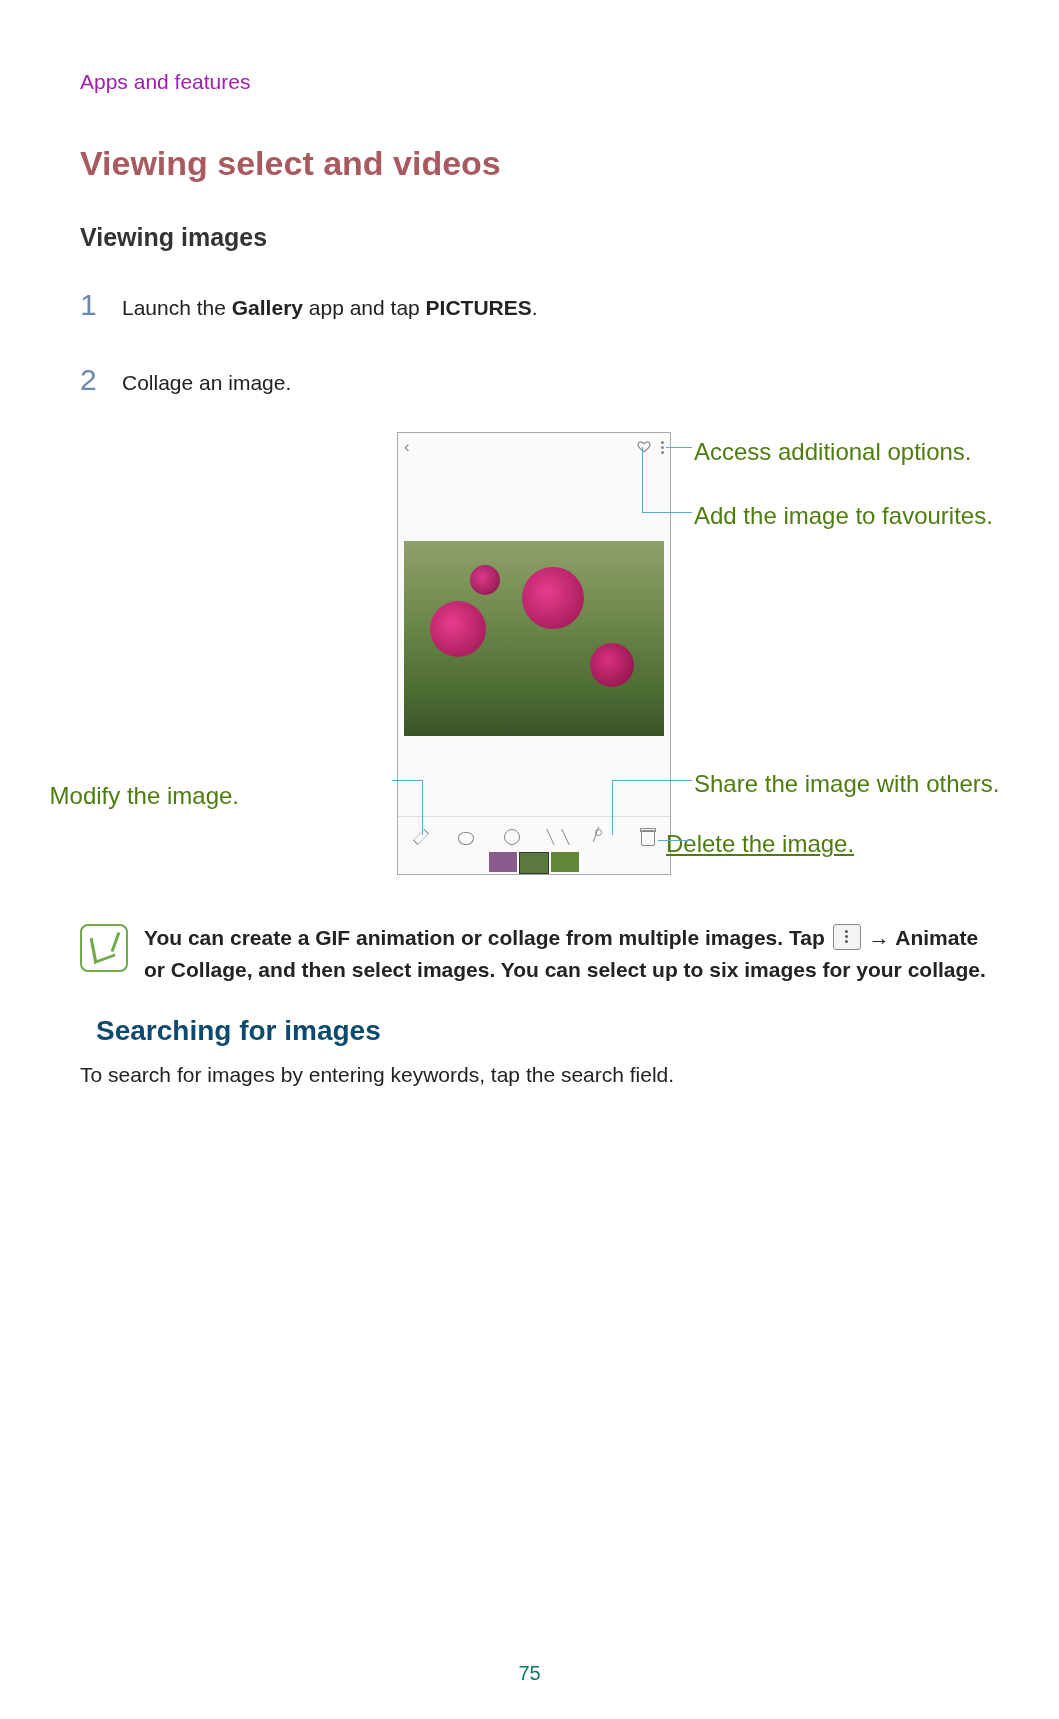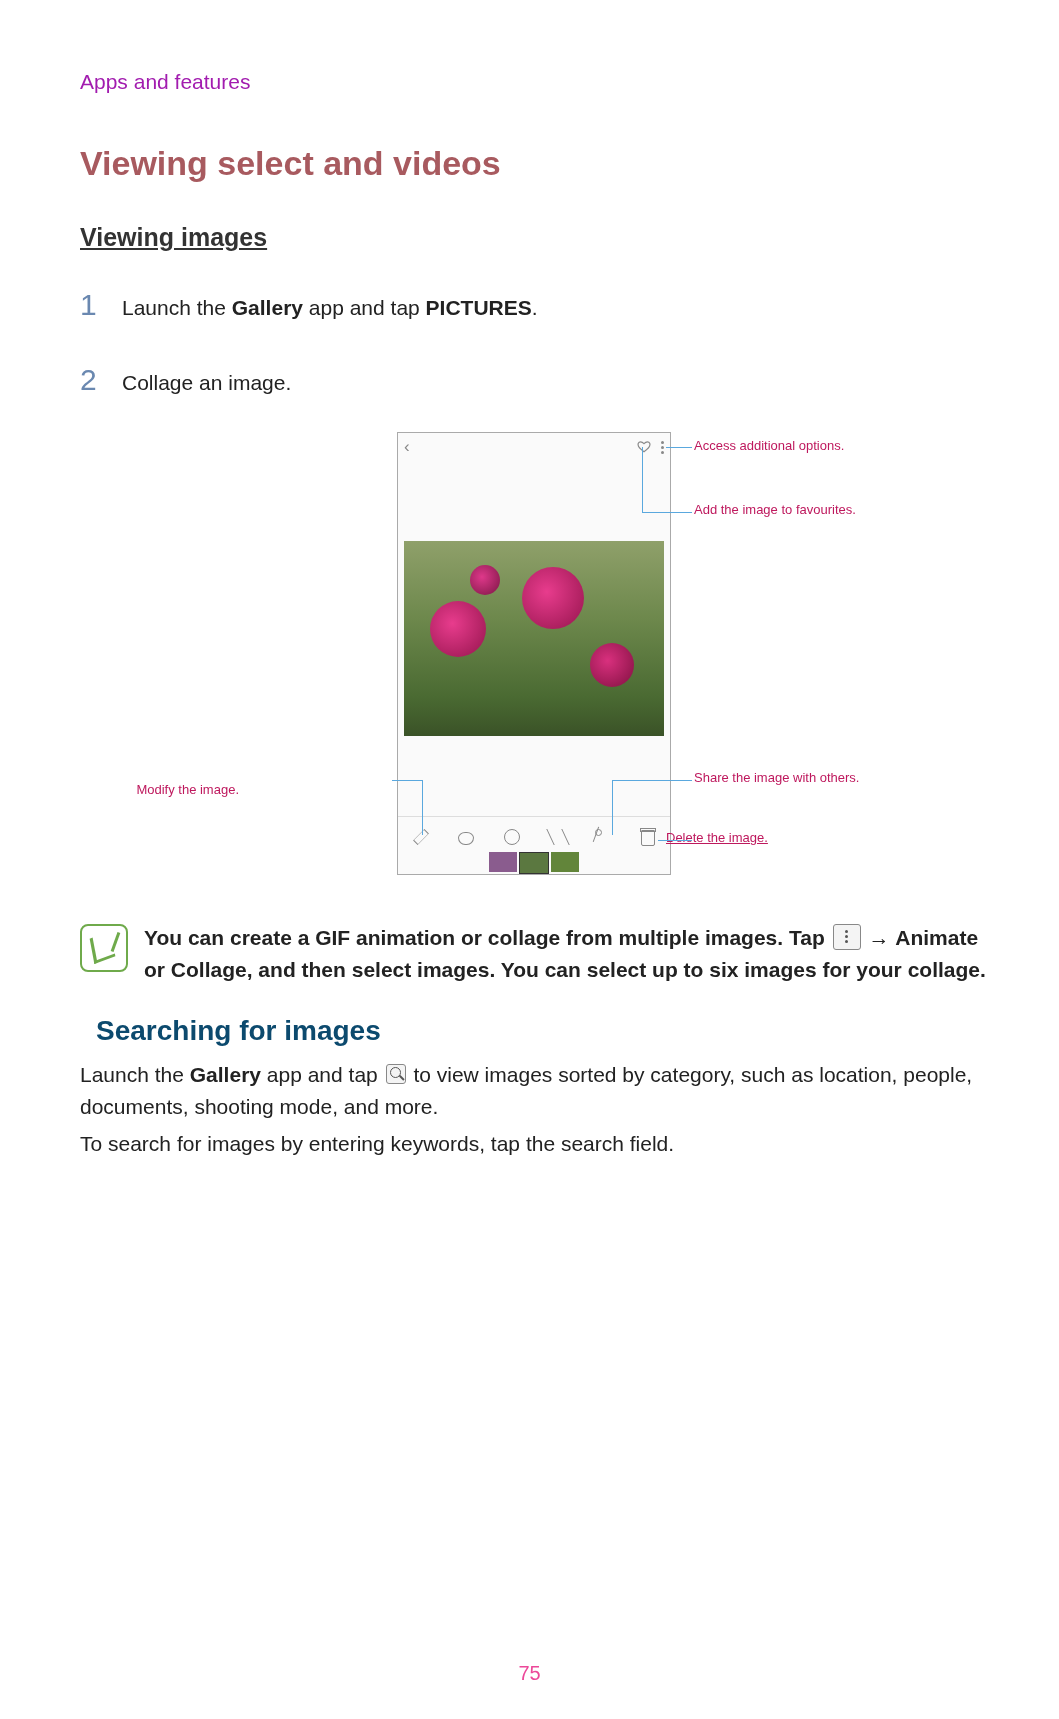--- a/index.html
+++ b/index.html
@@ -26,21 +26,20 @@
     font-size: 34px;
     font-weight: 600;
     color: #a85a5f;
     margin: 0 0 40px 0;
   }
   h2.subtitle {
     font-size: 25px;
     font-weight: 600;
     color: #333;
     margin: 0 0 30px 0;
-    text-decoration: underline;
   }
   h3.subsub {
     font-size: 28px;
     font-weight: 700;
     color: #0c4a6e;
     margin: 30px 0 12px 16px;
   }
   .steps { margin: 0; padding: 0; }
   .step {
     display: flex;
@@ -129,22 +128,22 @@
     display:flex; gap:2px;
   }
   .thumbs div { width:28px; height:20px; background:#5b7840; }
   .thumbs div:nth-child(1){ background:#8a5c8e; }
   .thumbs div:nth-child(2){ background:#5b7840; border:1px solid #333; }
   .thumbs div:nth-child(3){ background:#62853a; }
 
   
   .callout {
     position: absolute;
-    font-size: 13px;
-    color: #be185d;
+    font-size: 24px;
+    color: #4d7c0f;
     white-space: nowrap;
   }
   .lead {
     position: absolute;
     border-top: 1px solid #5aa8de;
   }
   .lead.v { border-top: none; border-left: 1px solid #5aa8de; }
 
   
   .tip {
@@ -203,21 +202,21 @@
     margin: 0 0 6px 0;
   }
   .body-text b { font-weight:700; }
 
   .page-num {
     position: absolute;
     bottom: 34px;
     left: 0; right: 0;
     text-align: center;
     font-size: 20px;
-    color: #ec4899;
+    color: #0f766e;
   }
 </style>
 </head>
 <body>
 
 <div class="page">
 
   <div class="header">Apps and features</div>
 
   <h1 class="title">Viewing select and videos</h1>
@@ -299,19 +298,16 @@
 
   <div class="tip">
     <div class="tip-icon"></div>
     <div>
       <span>You can create a GIF animation or collage from multiple images. Tap </span><span class="inline-icon vdots-box"><span></span><span></span><span></span></span><span> → </span><b>Animate</b><span> or </span><b>Collage</b><span>, and then select images. You can select up to six images for your collage.</span>
     </div>
   </div>
 
   <h3 class="subsub">Searching for images</h3>
 
-  <p class="body-text">
-    <span>Launch the </span><b>Gallery</b><span> app and tap </span><span class="inline-icon magnify"></span><span> to view images sorted by category, such as location, people, documents, shooting mode, and more.</span>
-  </p>
   <p class="body-text">To search for images by entering keywords, tap the search field.</p>
 
   <div class="page-num">75</div>
 </div>
 
 </body></html>

